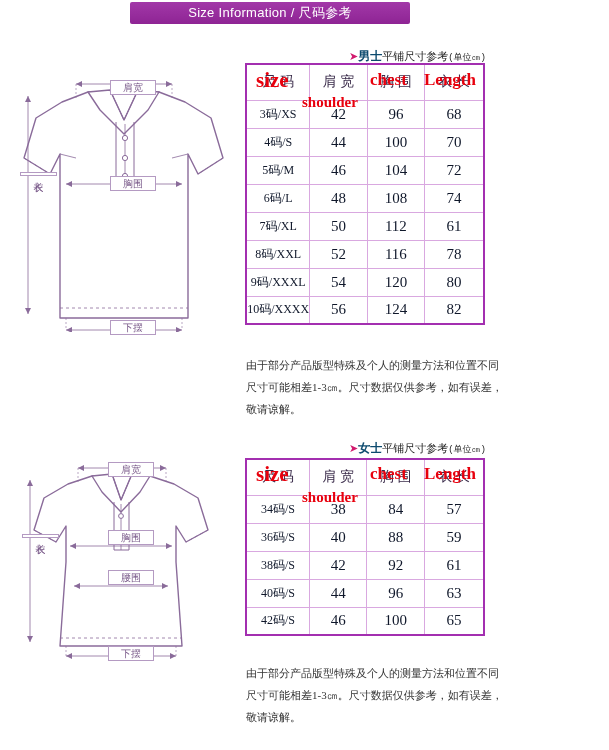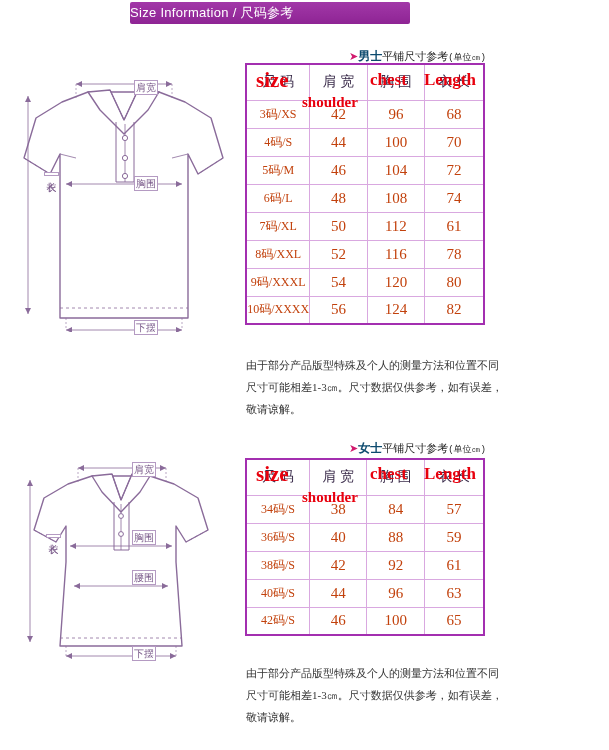--- a/index.html
+++ b/index.html
@@ -22,20 +22,21 @@
     position: absolute;
     left: 130px;
     top: 2px;
     width: 280px;
     height: 22px;
     background: #9b2fa0;
     background: linear-gradient(#a238a8, #8e2494);
     border-radius: 2px;
     display: flex;
     align-items: center;
+    justify-content: center;
   }
   .banner-text {
     color: #ffffff;
     font-size: 13px;
     letter-spacing: 0.3px;
     white-space: nowrap;
   }
 
   
   .sect-title {
@@ -56,44 +57,43 @@
   .sect-title .rest { color: #222; }
   .sect-title .unit { color: #222; font-size: 9px; font-family: Liberation Mono, monospace; }
 
   
   .shirt-wrap { position: absolute; }
   .dim-label {
     position: absolute;
     font-size: 10px;
     color: #7a5a8a;
     background: #fff;
-    padding: 1px 1px;
+    padding: 1px 12px;
     border: 1px solid #b49ac2;
     white-space: nowrap;
     line-height: 1.1;
-    margin-left: 24px;
   }
   .dim-label.vert {
     writing-mode: vertical-rl;
     text-orientation: upright;
     letter-spacing: 0px;
   }
 
   
   .size-table {
     position: absolute;
     border-collapse: collapse;
     background: #fff;
     border: 2px solid #a32fb0;
   }
   .size-table td, .size-table th {
     border: 1px solid #d9a8e0;
     text-align: center;
     font-size: 13px;
-    color: #c2410c;
+    color: #0f172a;
     font-family: "Liberation Serif", serif;
     padding: 0;
   }
   .size-table thead th {
     font-size: 14px;
     font-weight: normal;
     color: #3a2b4a;
     height: 36px;
   }
   .size-table tbody td { height: 28px; }

